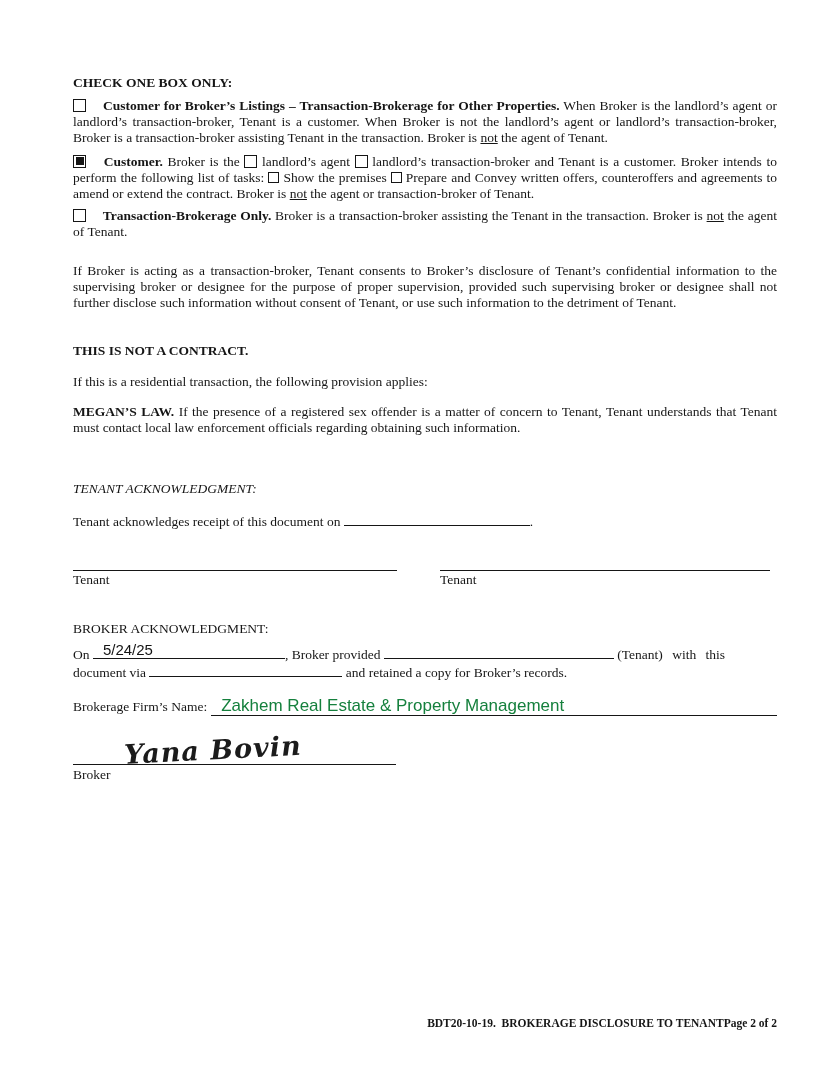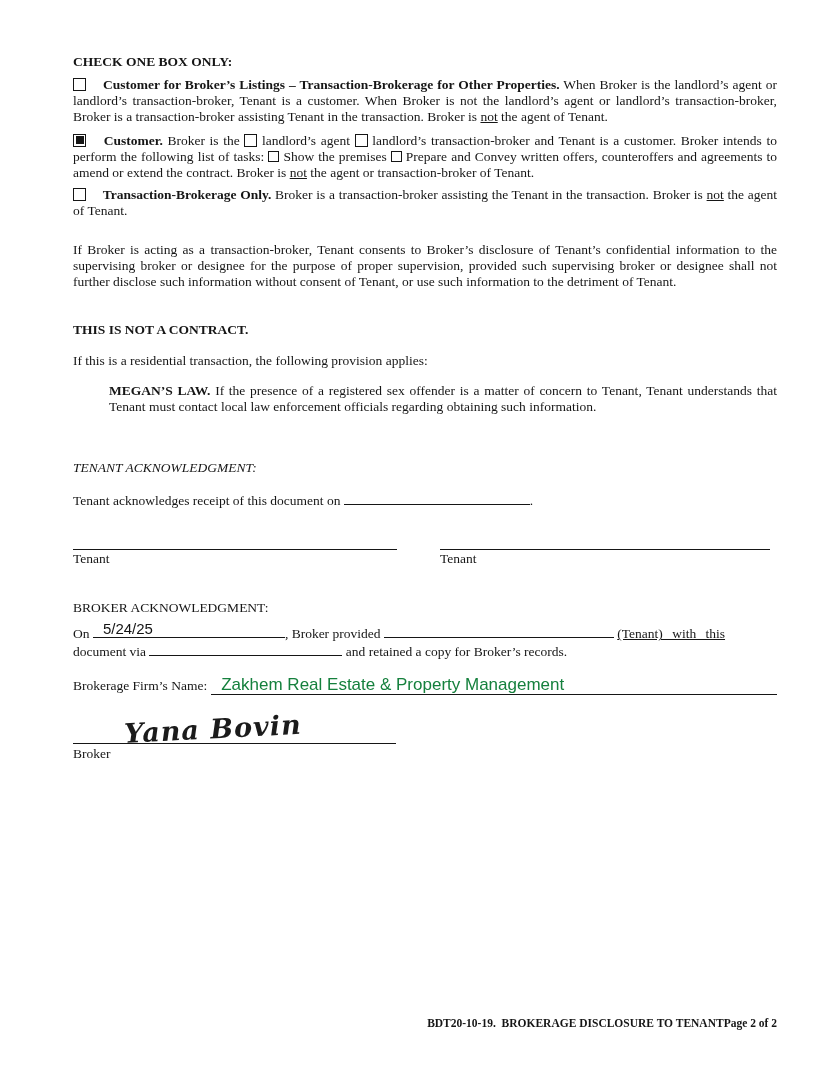--- a/index.html
+++ b/index.html
@@ -6,35 +6,35 @@
   .page {
     position:relative;
     width:835px; height:1080px;
     background:#ffffff;
     font-family:"Liberation Serif","DejaVu Serif",serif;
     font-size:13.5px;
     line-height:1.18;
     color:#161616;
     overflow:hidden;
   }
-  .content { padding:54px 58px 0 73px; }
+  .content { padding:75px 58px 0 73px; }
   p { margin:0; }
   .just { text-align:justify; }
   .bold { font-weight:bold; }
   .u { text-decoration:underline; }
   .opt-title { font-weight:bold; }
 
   
   .opt1 { margin-top:8px; }
   .opt2 { margin-top:7px; }
   .opt3 { margin-top:7px; }
   .consent { margin-top:23px; }
   .contract { margin-top:32px; }
   .residential { margin-top:15px; }
-  .megan { margin-top:14px;margin-left:36px; }
+  .megan { margin-top:14px; }
   .tenant-heading { margin-top:45px;font-style:italic; }
   .receipt { margin-top:15px; }
   .tenant-row { margin-top:40px; }
   .broker-heading { margin-top:33px; }
   .ba-line1 { margin-top:9px; }
   .firm-row { margin-top:10px; }
   .sig-block { margin-top:16px; }
 
   
   .cb {
@@ -55,21 +55,21 @@
   .fill-sans {
     position:absolute; left:10px; bottom:1px;
     font-family:"Liberation Sans","DejaVu Sans",sans-serif;
     font-size:15px; line-height:1; white-space:nowrap; color:#141414;
   }
   .w-receipt { width:186px; }
   .w-date { width:192px; }
   .w-provided { width:230px; }
   .w-via { width:193px; }
 
-  .wide-words { word-spacing:6px;text-decoration:underline; }
+  .wide-words { word-spacing:6px; }
 
   
   .tenant-row { display:flex; justify-content:space-between; width:697px; }
   .t-col { border-top:1.7px solid #161616; padding-top:1px; }
   .t-col.left { width:324px; }
   .t-col.right { width:330px; }
 
   
   .firm-row { display:flex; align-items:flex-end; width:704px; }
   .firm-label { white-space:nowrap; padding-bottom:1px; }

